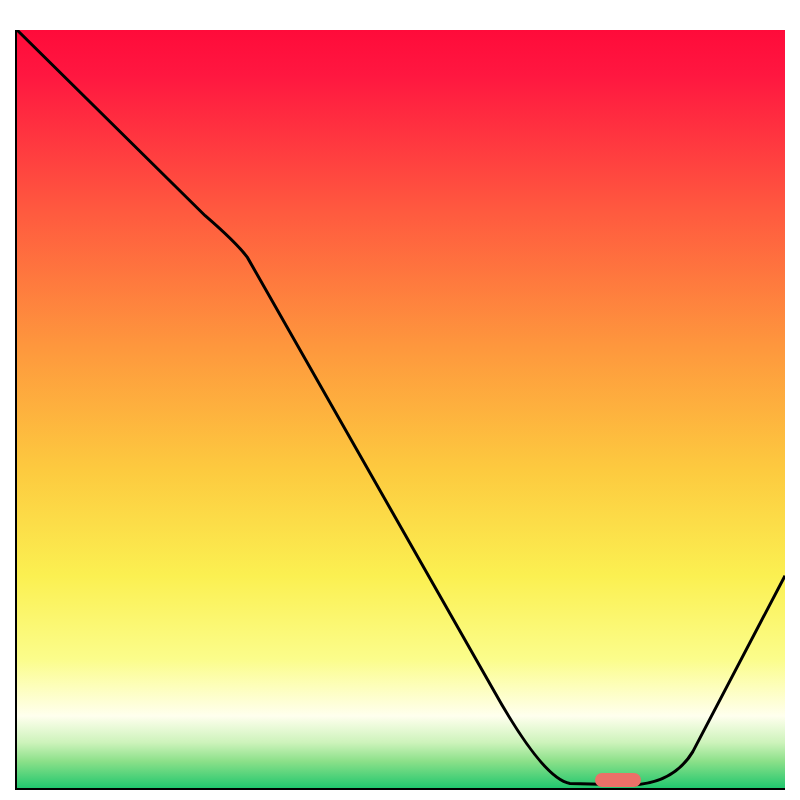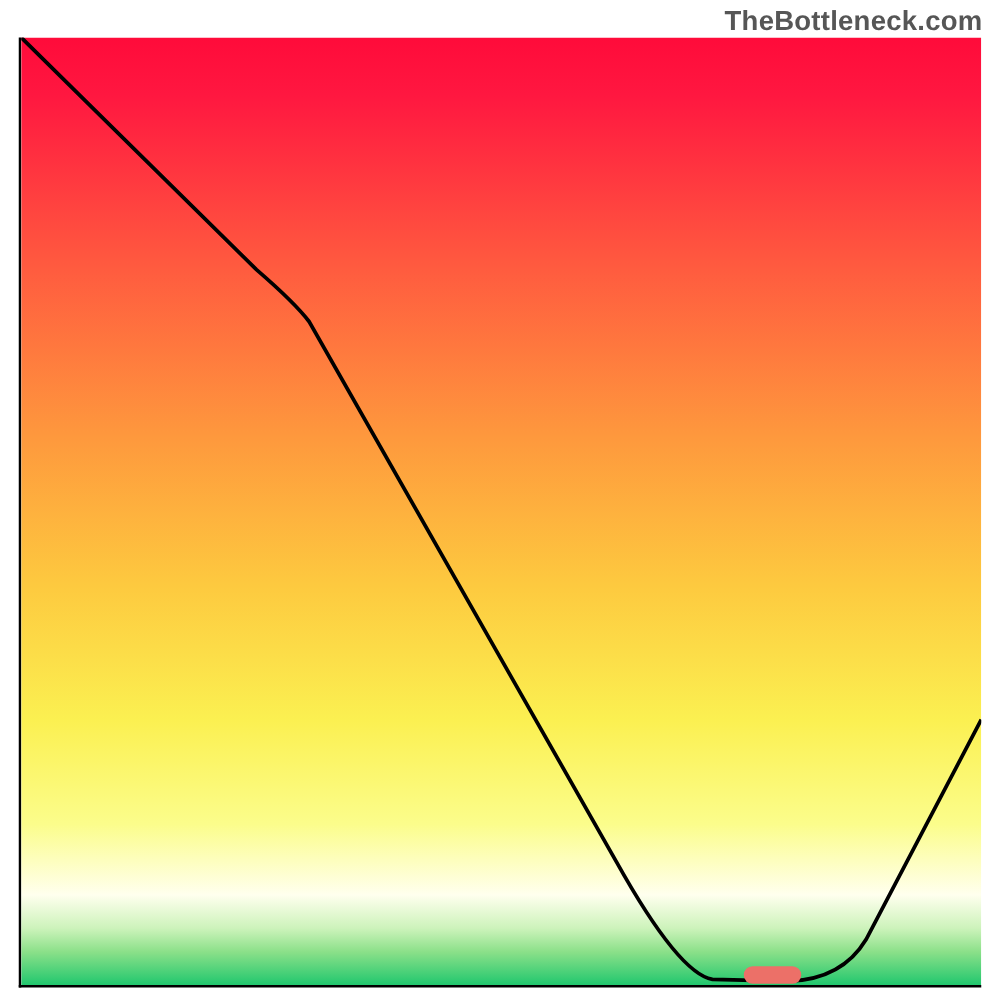--- a/index.html
+++ b/index.html
@@ -47,21 +47,20 @@
     width: 46px;
     border-radius: 7px;
     background: #ec7068;
   }
 </style>
 </head>
 <body>
 
 <div class="frame">
 
-  <div class="watermark">TheBottleneck.com</div>
 
   <div class="plot-area">
 
     <svg class="curve" viewBox="0 0 770 760" preserveAspectRatio="none">
       <defs>
         <linearGradient id="bg" x1="0" y1="0" x2="0" y2="1">
         <stop offset="0%" stop-color="#ff0b3a"></stop>
             <stop offset="6%" stop-color="#ff1740"></stop>
             <stop offset="24%" stop-color="#ff5a3f"></stop>
             <stop offset="42%" stop-color="#fe983d"></stop>

